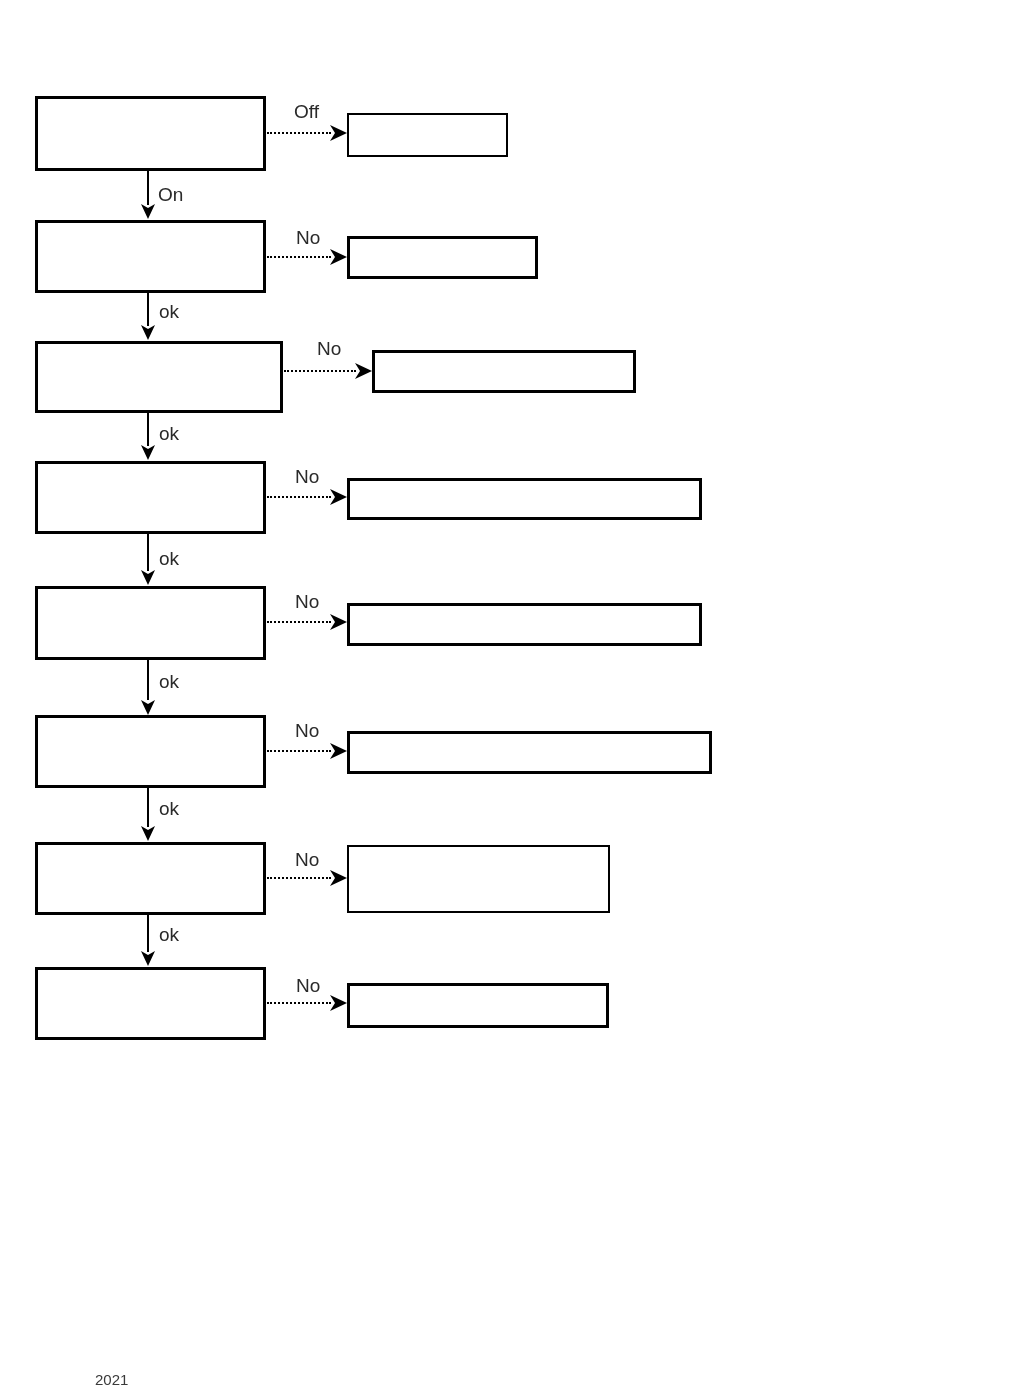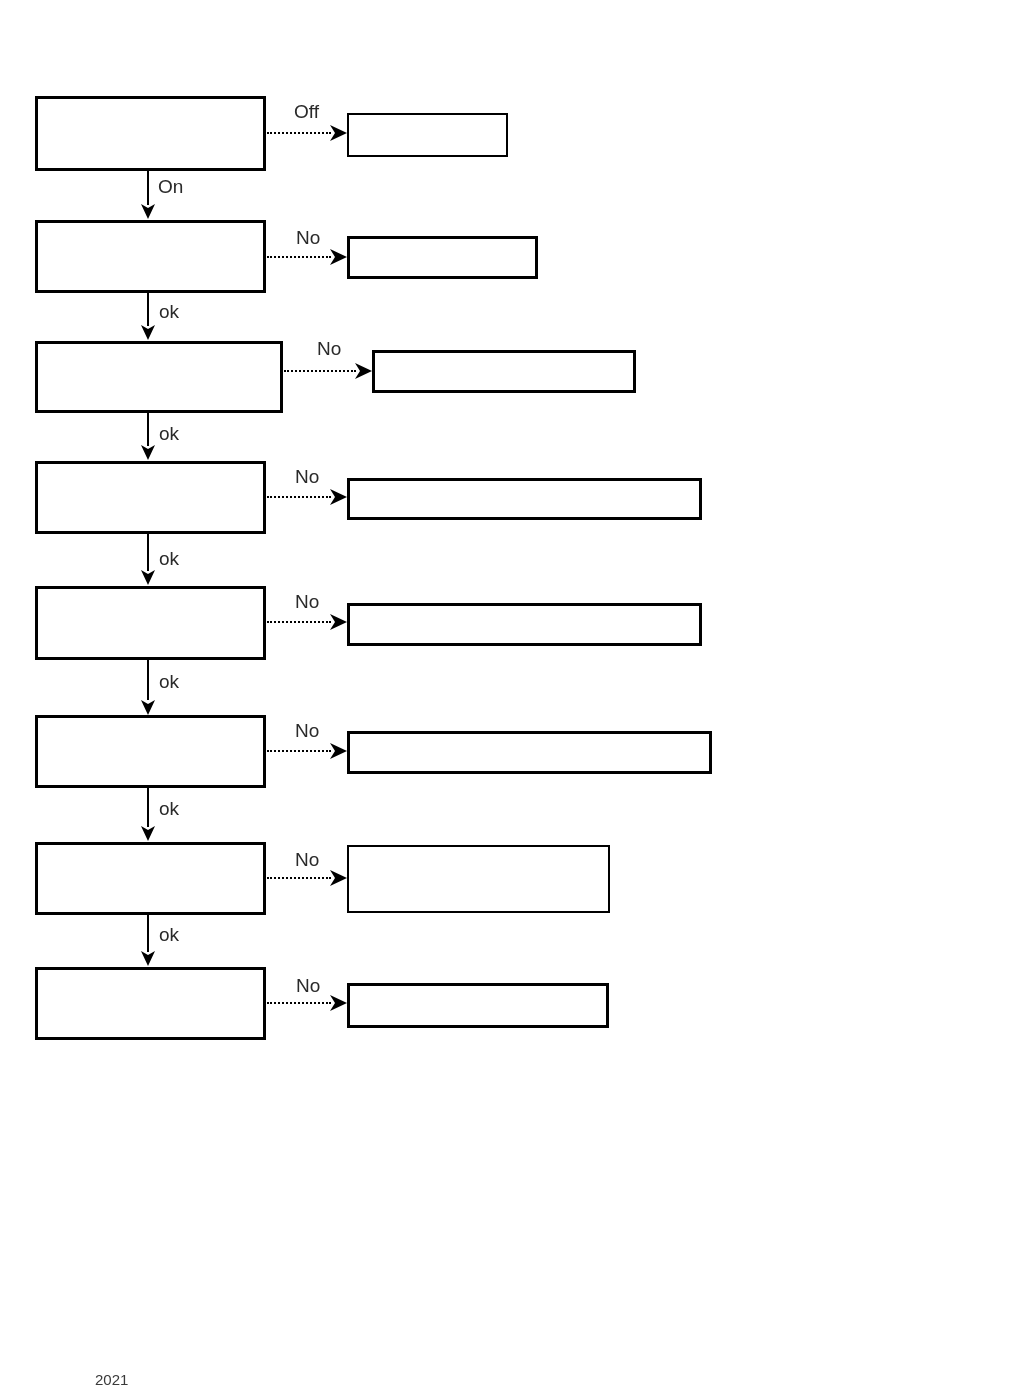--- a/index.html
+++ b/index.html
@@ -45,21 +45,21 @@
     color: #3a3a3a;
   }
   
   .r1lb { left:35px;  top:96px;  width:231px; height:75px; }
   .r1bl { left:294px; top:102px; }
   .r1dot{ left:267px; top:132px; width:64px; }
   .r1ah { left:330px; top:125px; }
   .r1rb { left:347px; top:113px; width:161px; height:44px; }
   .r1v  { left:147px; top:171px; height:34px; }
   .r1dh { left:141px; top:204px; }
-  .r1dl { left:158px; top:177px; }
+  .r1dl { left:158px; top:185px; }
   
   .r2lb { left:35px;  top:220px; width:231px; height:73px; }
   .r2bl { left:296px; top:228px; }
   .r2dot{ left:267px; top:256px; width:64px; }
   .r2ah { left:330px; top:249px; }
   .r2rb { left:347px; top:236px; width:191px; height:43px; }
   .r2v  { left:147px; top:293px; height:33px; }
   .r2dh { left:141px; top:325px; }
   .r2dl { left:159px; top:302px; }
   

